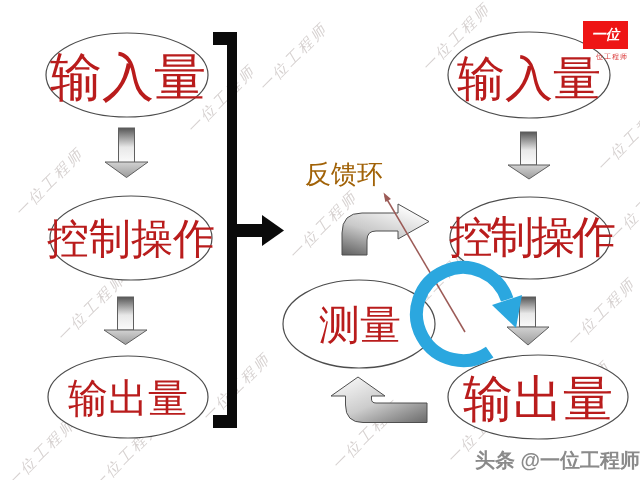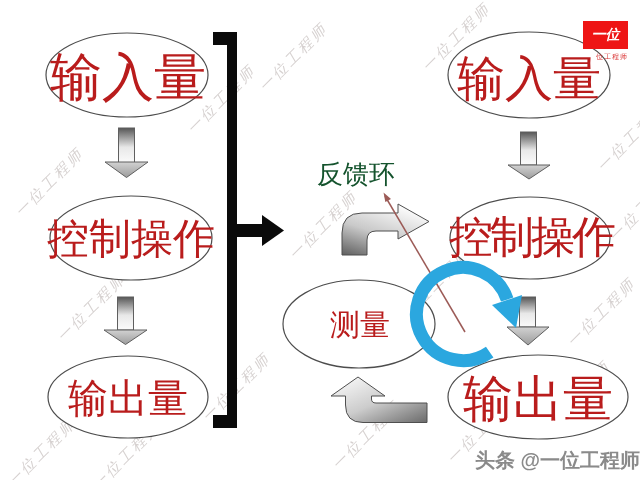--- a/index.html
+++ b/index.html
@@ -17,22 +17,22 @@
   .lbl{
     position:absolute;transform:translate(-50%,-50%);white-space:nowrap;
     color:#b91c1c;line-height:1;
   }
   .lb-li{left:128px;top:78px;font-size:52px;}
   .lb-lc{left:131px;top:239px;font-size:42px;}
   .lb-lo{left:128px;top:399px;font-size:40px;}
   .lb-ri{left:529px;top:79px;font-size:48px;}
   .lb-rc{left:531px;top:238px;font-size:44px;letter-spacing:-3px;}
   .lb-ro{left:538px;top:399px;font-size:50px;}
-  .lb-me{left:360px;top:325px;font-size:30px;}
-  .lb-fb{left:356px;top:175px;font-size:26px;color:#14532d;}
+  .lb-me{left:360px;top:325px;font-size:41px;}
+  .lb-fb{left:344px;top:175px;font-size:26px;color:#a16207;}
   .badge{
     position:absolute;left:583px;top:21px;width:45px;height:28px;background:#ee1515;
     color:#ffffff;display:flex;align-items:center;justify-content:center;
     font-size:14px;font-style:italic;font-weight:bold;
   }
   .badge-sub{
     position:absolute;left:596px;top:52px;font-size:7px;color:#d93030;
     letter-spacing:1px;white-space:nowrap;
   }
   .credit{

